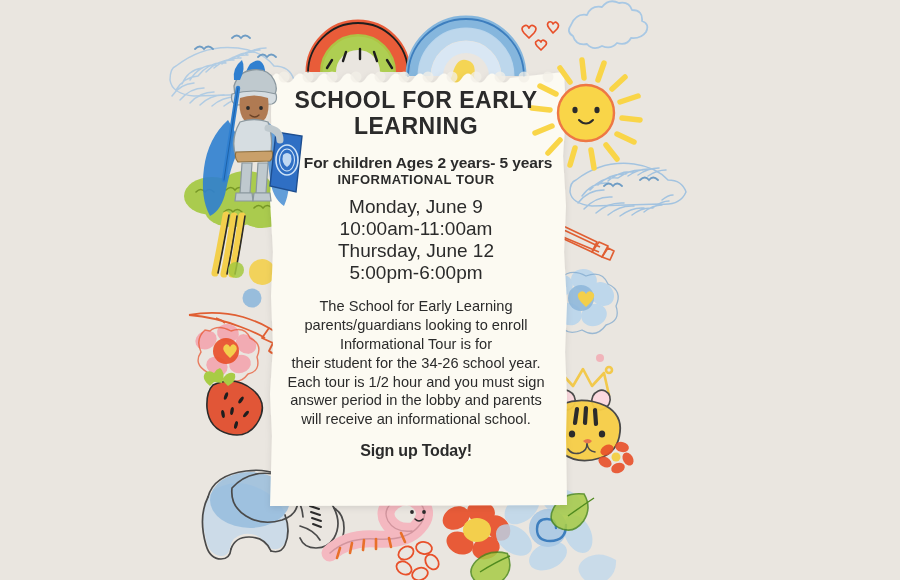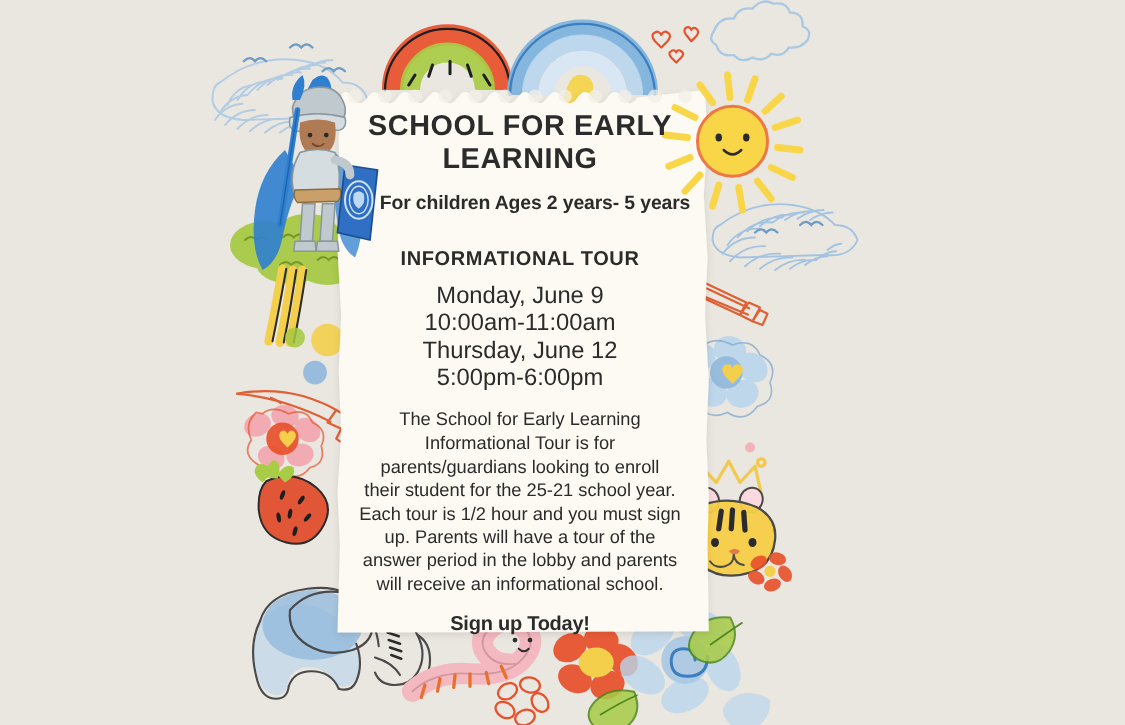--- a/index.html
+++ b/index.html
@@ -38,24 +38,24 @@
     padding:0 8px;
   }
   .ages{
     font-size:15.5px;
     font-weight:700;
     margin-top:14px;
     letter-spacing:-.1px;
     padding-left:24px;
   }
   .tourhdr{
-    font-size:16px;
+    font-size:13px;
     font-weight:700;
     letter-spacing:.5px;
-    margin-top:27px;
+    margin-top:0;
   }
   .dates{
     font-size:19px;
     font-weight:400;
     line-height:1.17;
     margin-top:9px;
   }
   .body{
     font-size:14.6px;
     font-weight:400;
@@ -494,25 +494,24 @@
 
     <div class="dates">
       <span class="d-line">Monday, June 9</span>
       <span class="d-line">10:00am-11:00am</span>
       <span class="d-line">Thursday, June 12</span>
       <span class="d-line">5:00pm-6:00pm</span>
     </div>
 
     <div class="body">
       <span class="d-line">The School for Early Learning</span>
+      <span class="d-line">parents/guardians looking to enroll</span>
       <span class="d-line">Informational Tour is for</span>
-      <span class="d-line">parents/guardians looking to enroll</span>
-      <span class="d-line">their student for the 25-21 school year.</span>
+      <span class="d-line">their student for the 34-26 school year.</span>
       <span class="d-line">Each tour is 1/2 hour and you must sign</span>
-      <span class="d-line">up. Parents will have a tour of the</span>
       <span class="d-line">answer period in the lobby and parents</span>
       <span class="d-line">will receive an informational school.</span>
     </div>
 
     <div class="signup">Sign up Today!</div>
   </div>
 
 </div>
 
 </body></html>

